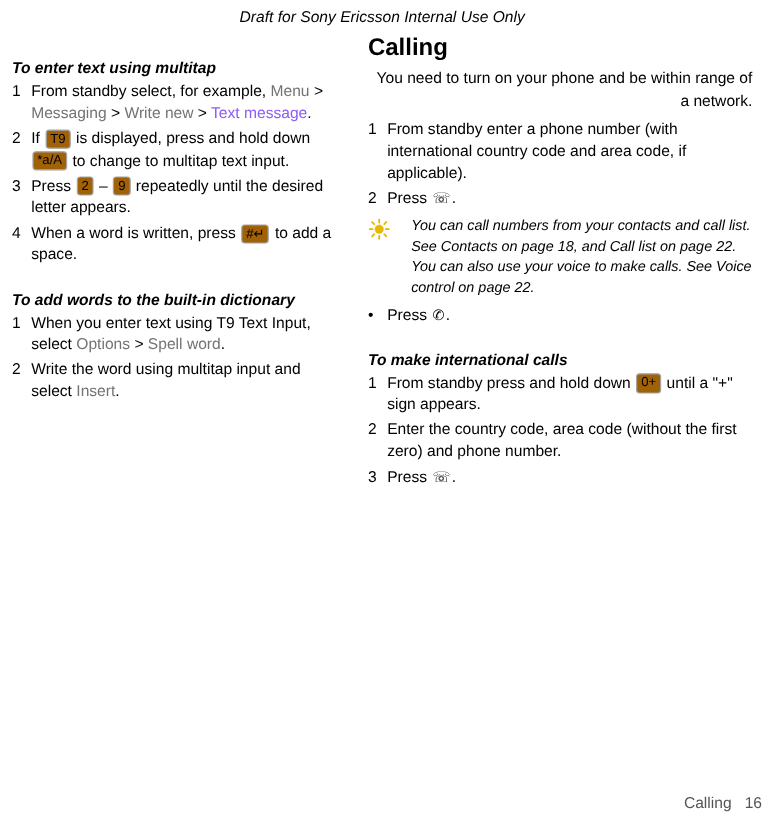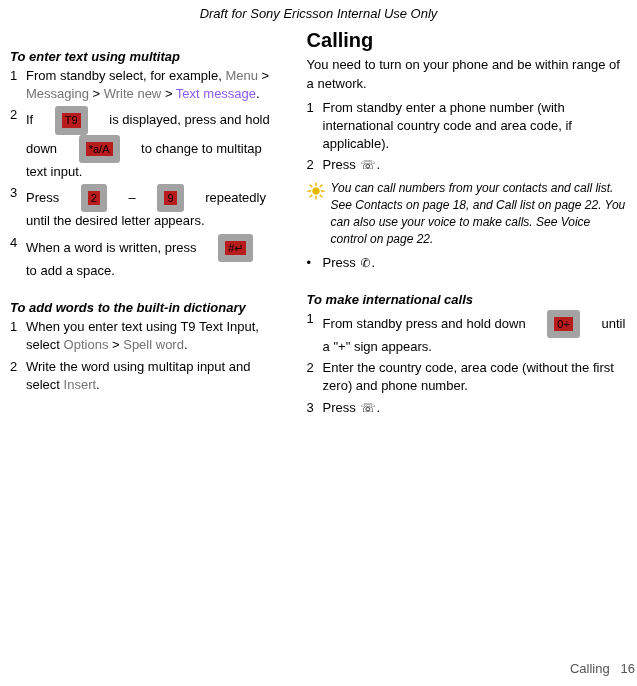--- a/index.html
+++ b/index.html
@@ -87,26 +87,28 @@
     .bullet-dot {
       min-width: 14px;
       margin-right: 2px;
     }
     .green { color: #737373; }
     .blue-link { color: #8b5cf6; }
     .para {
       font-size: 13px;
       line-height: 1.45;
       margin-bottom: 5px;
+      text-align: right;
     }
     .tip-box {
       display: flex;
       align-items: flex-start;
       background: #fff;
       margin: 6px 0 6px 0;
+      gap: 12px;
     }
     .tip-icon {
       margin-right: 6px;
       margin-top: 2px;
       flex-shrink: 0;
     }
     .tip-text {
       font-size: 12px;
       line-height: 1.4;
       color: #000;
@@ -120,28 +122,28 @@
       display: flex;
       justify-content: flex-end;
       font-size: 13px;
       color: #555;
     }
     .footer-left {
       flex: 1;
     }
     .key-icon {
       display: inline-block;
-      border: 7px solid #a3a3a3;
+      border: 1px solid #a3a3a3;
       border-radius: 3px;
       padding: 0px 3px;
       font-size: 11px;
       line-height: 1.3;
-      background: #b91c1c;
+      background: #a16207;
       vertical-align: middle;
-      margin: 0 18px;
+      margin: 0 1px;
     }
     .call-icon {
       display: inline-block;
       font-size: 12px;
       vertical-align: middle;
       margin: 0 1px;
       color: #000;
     }
     .end-call-icon {
       display: inline-block;

